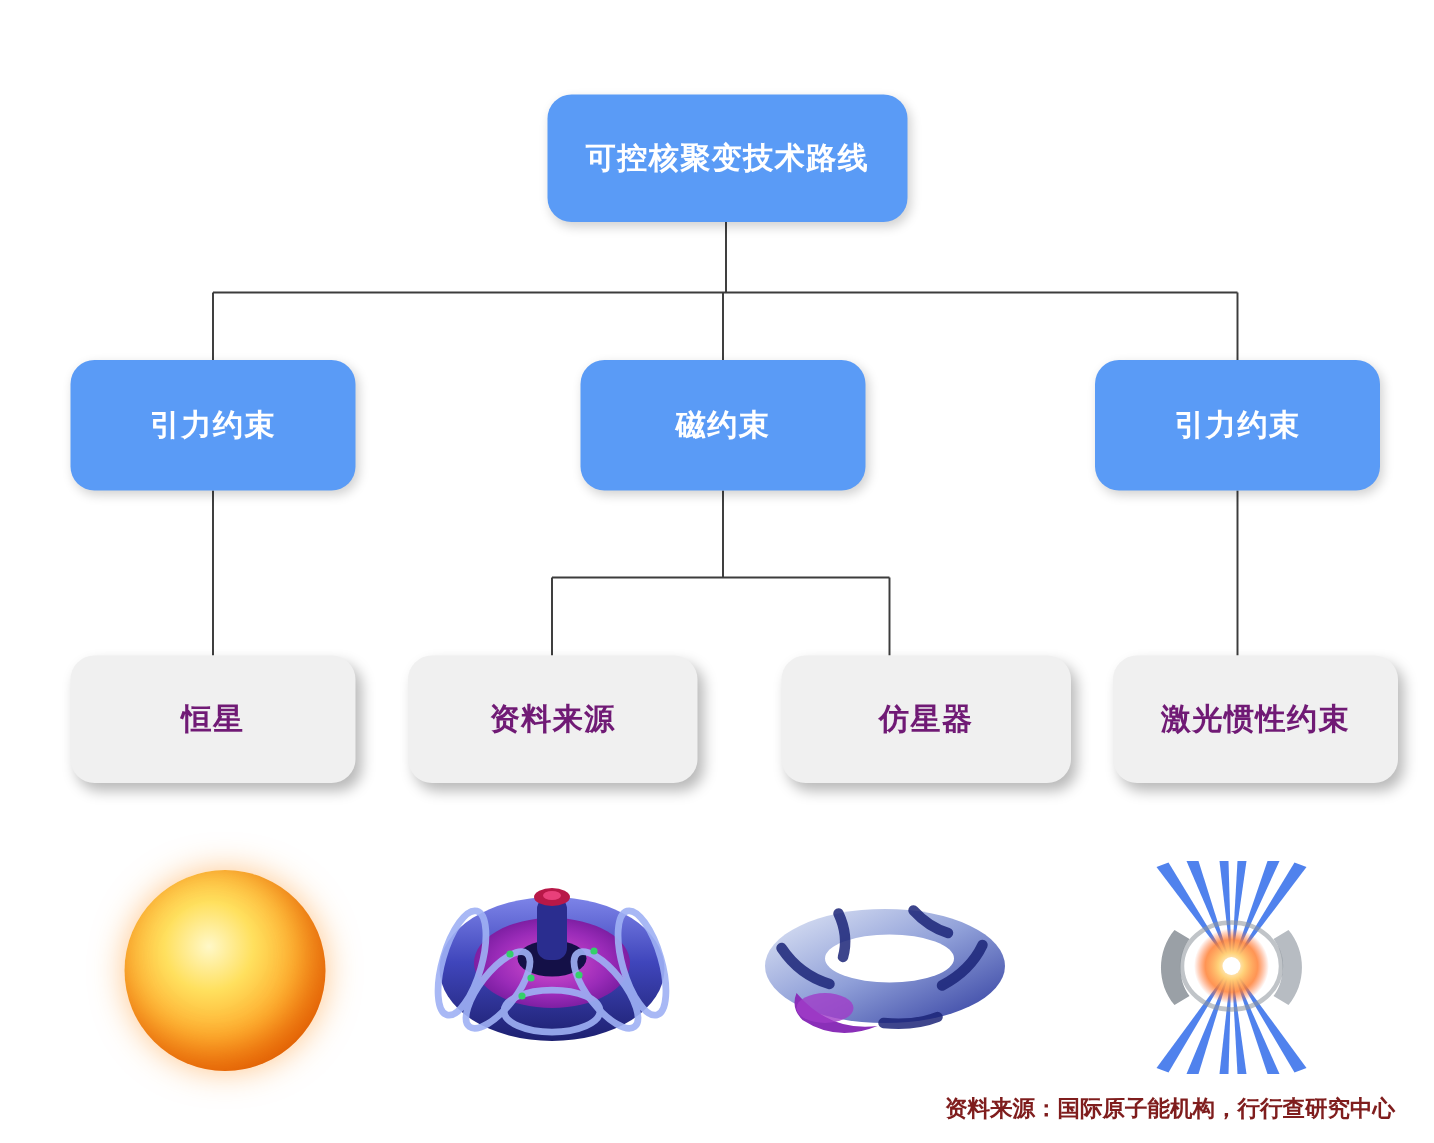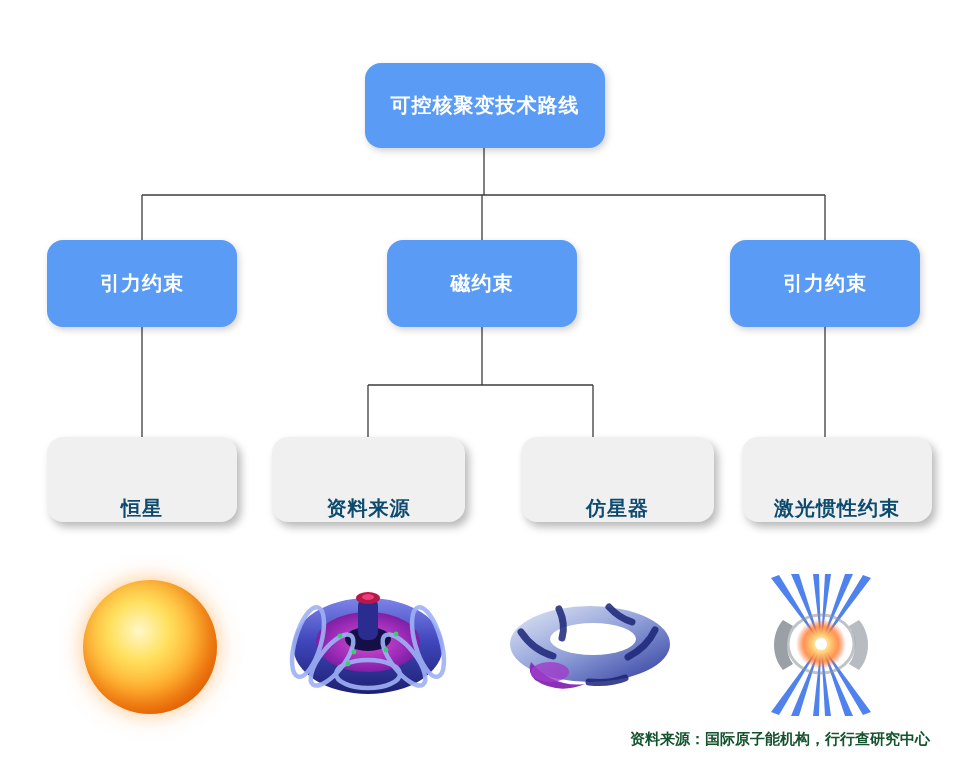--- a/index.html
+++ b/index.html
@@ -43,23 +43,22 @@
     font-size: 20px;
     letter-spacing: 1px;
   }
   .node.blue {
     background: #5A9BF6;
     color: #ffffff;
     box-shadow: 2px 3px 7px rgba(0,0,0,0.18);
   }
   .node.gray {
     background: #F0F0F0;
-    color: #0c4a6e;
+    color: #701a75;
     box-shadow: 4px 5px 9px rgba(0,0,0,0.28);
-    align-items: flex-end;
   }
   .root  { left: 365px; top: 63px;  width: 240px; height: 85px; }
   .l2-0  { left: 47px;  top: 240px; width: 190px; height: 87px; }
   .l2-1  { left: 387px; top: 240px; width: 190px; height: 87px; }
   .l2-2  { left: 730px; top: 240px; width: 190px; height: 87px; }
   .l3-0  { left: 47px;  top: 437px; width: 190px; height: 85px; }
   .l3-1  { left: 272px; top: 437px; width: 193px; height: 85px; }
   .l3-2  { left: 521px; top: 437px; width: 193px; height: 85px; }
   .l3-3  { left: 742px; top: 437px; width: 190px; height: 85px; }
 
@@ -76,21 +75,21 @@
   .tokamak     { left: 288px; top: 578px; width: 160px; height: 126px; }
   .stellarator { left: 503px; top: 592px; width: 174px; height: 112px; }
   .laser       { left: 763px; top: 574px; width: 116px; height: 142px; }
 
   .source {
     position: absolute;
     top: 730px;
     right: 26px;
     font-size: 15px;
     font-weight: bold;
-    color: #14532d;
+    color: #7f1d1d;
   }
 </style>
 </head>
 <body>
 
 <div class="canvas">
 
 
   <svg class="connectors" viewBox="0 0 956 762" xmlns="http://www.w3.org/2000/svg">
     <path d="M484 148 V195

